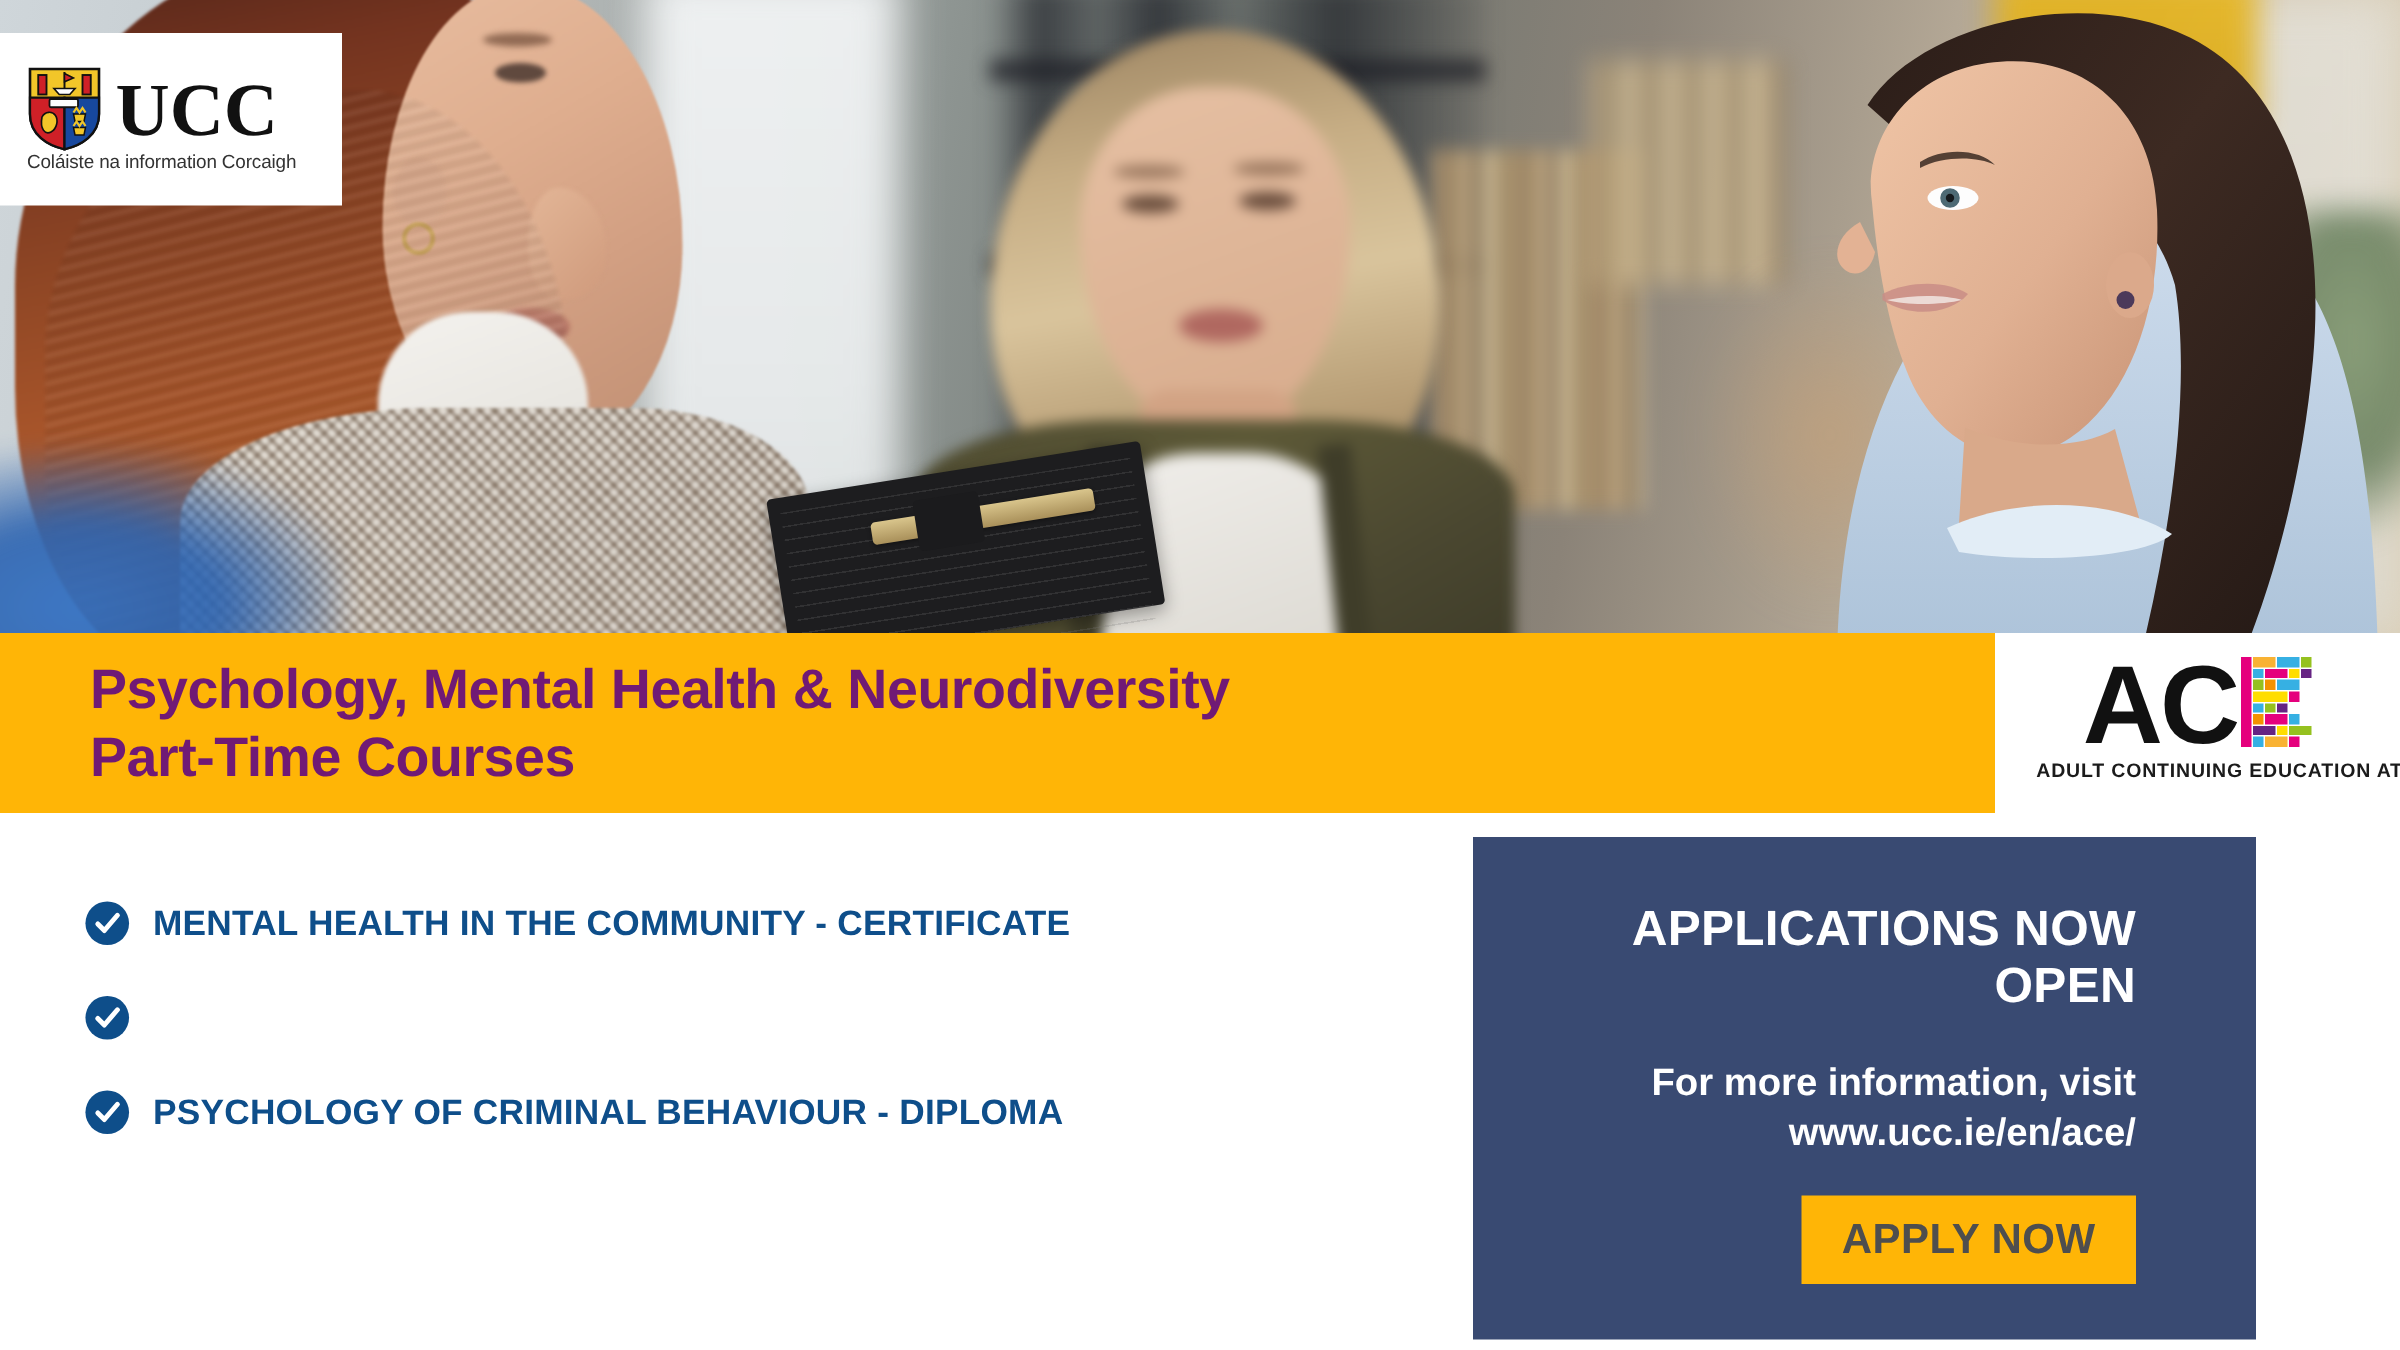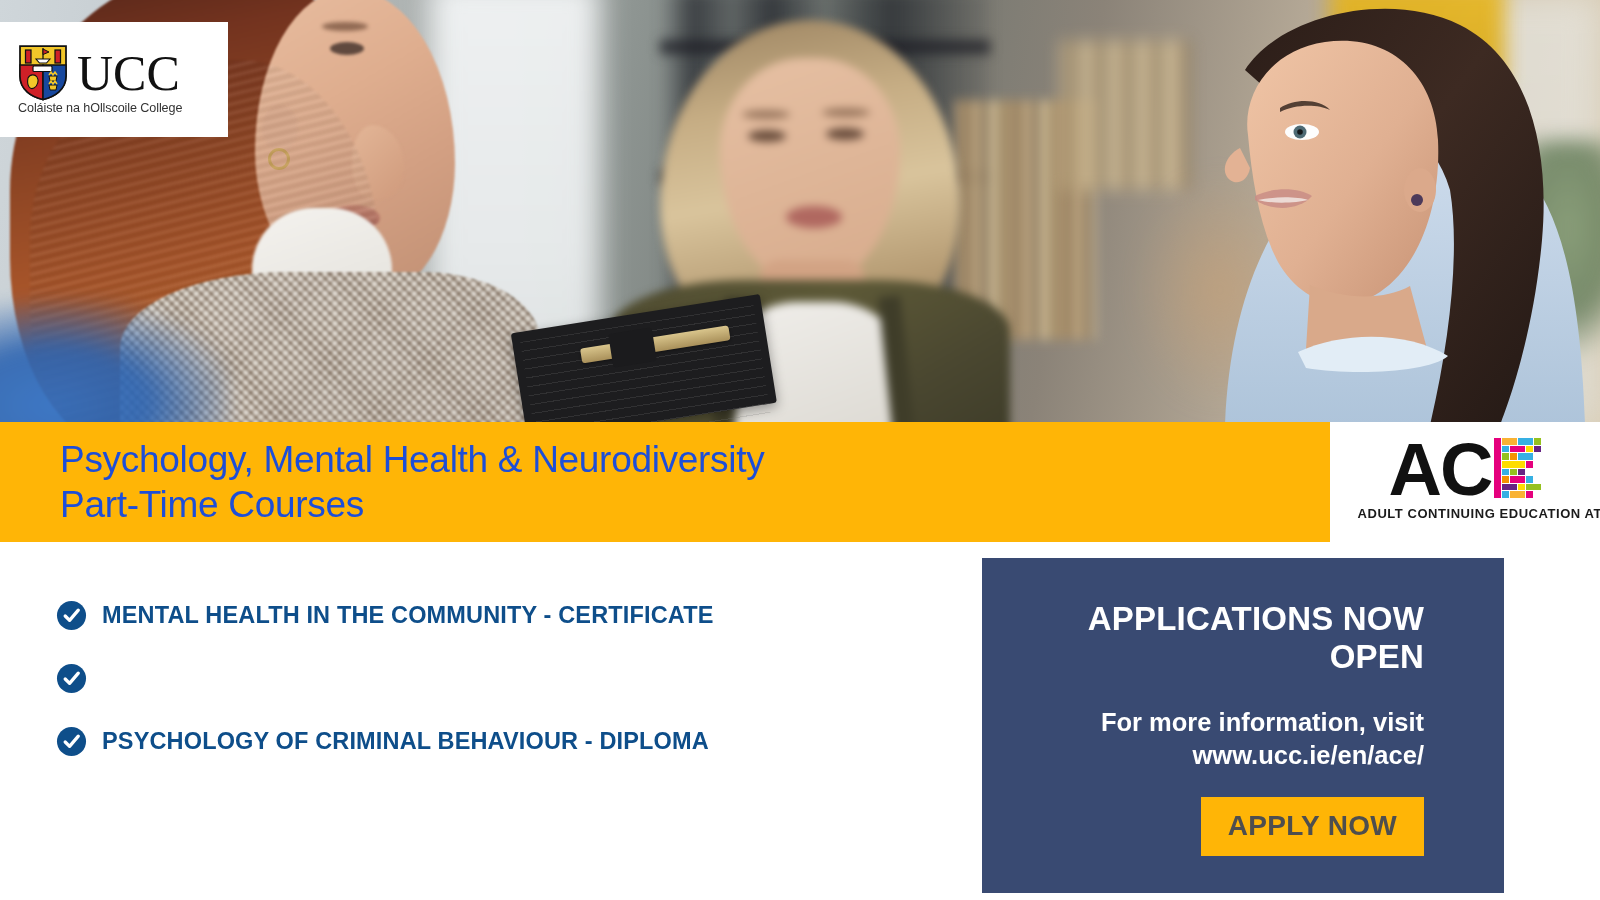--- a/index.html
+++ b/index.html
@@ -209,21 +209,21 @@
   }
 
   
   .title-band {
     position:absolute; left:0; top:422px; width:1330px; height:120px;
     background:#FFB506;
     display:flex; flex-direction:column; justify-content:center;
     padding-left:60px;
   }
   .title-band h1 {
-    font-size:37px; line-height:1.22; font-weight:normal; color:#1d4ed8;
+    font-size:37px; line-height:1.22; font-weight:bold; color:#701a75;
     letter-spacing:-.3px; white-space:pre-line;
   }
 
   
   .ace-block {
     position:absolute; left:1330px; top:422px; width:270px; height:120px;
     background:#ffffff; display:flex; align-items:center; justify-content:center;
   }
   .ace-inner { width:215px; }
   .ace-word {
@@ -283,21 +283,21 @@
 
   
   .ucc-logo {
     position:absolute; left:0; top:22px; width:228px; height:115px;
     background:#ffffff; display:flex; flex-direction:column;
     justify-content:center; padding:9px 14px 9px 18px;
   }
   .ucc-top { display:flex; align-items:center; gap:9px; }
   .ucc-crest { width:50px; height:57px; flex:0 0 auto; }
   .ucc-letters {
-    font-family:"Liberation Serif", serif; font-weight:normal;
+    font-family:"Liberation Serif", serif; font-weight:bold;
     font-size:50px; line-height:.92; color:#111111; letter-spacing:0px;
   }
   .ucc-l1 { margin-top:6px; font-size:13.2px; font-weight:bold; color:#111111; letter-spacing:-.1px; }
   .ucc-l2 { font-size:12.6px; font-weight:normal; color:#333333; letter-spacing:-.1px; }
 </style>
 </head>
 <body>
 
 <div id="poster">
 
@@ -399,21 +399,21 @@
           <path d="M50 10 L62 16 L50 21 Z" fill="#cf2027" stroke="#111" stroke-width="2"></path>
           <rect x="30" y="44" width="38" height="11" rx="2" fill="#fdfdfd" stroke="#111" stroke-width="2.4"></rect>
           <path d="M20 68 C24 60 34 60 38 66 C42 72 40 84 32 88 C24 92 17 84 20 68 Z" fill="#f2c629" stroke="#111" stroke-width="2.2"></path>
           <path d="M62 64 L78 64 L76 74 L64 74 Z" fill="#f2c629" stroke="#111" stroke-width="2"></path>
           <path d="M62 62 L66 56 L70 62 L74 56 L78 62" fill="none" stroke="#f2c629" stroke-width="3"></path>
           <path d="M62 82 L78 82 L76 92 L64 92 Z" fill="#f2c629" stroke="#111" stroke-width="2"></path>
           <path d="M62 80 L66 74 L70 80 L74 74 L78 80" fill="none" stroke="#f2c629" stroke-width="3"></path>
         </svg>
         <div class="ucc-letters">UCC</div>
       </div>
-      <div class="ucc-l2">Coláiste na hOllscoile College</div>
+      <div class="ucc-l2">Coláiste na information Corcaigh</div>
     </div>
   </div>
 
   <div class="title-band">
     <h1>Psychology, Mental Health &amp; Neurodiversity
 Part-Time Courses</h1>
   </div>
 
   <div class="ace-block">
     <div class="ace-inner">

